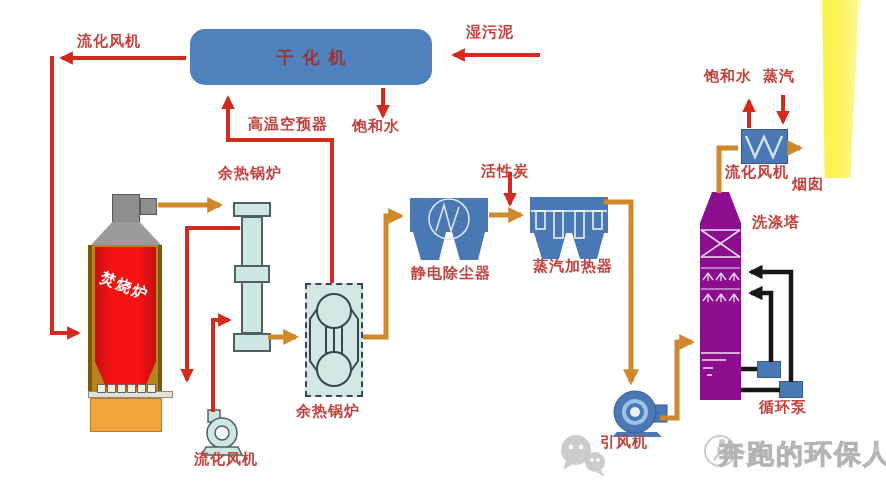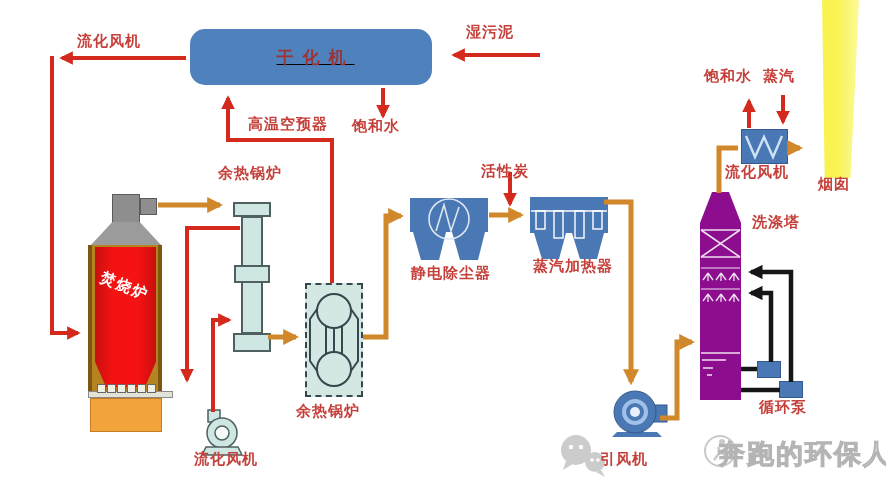--- a/index.html
+++ b/index.html
@@ -3,21 +3,21 @@
 <meta charset="utf-8">
 <style>
   html,body{margin:0;padding:0;background:#fff;}
   #stage{position:relative;width:886px;height:482px;background:#ffffff;overflow:hidden;
          font-family:"Liberation Sans","DejaVu Sans",sans-serif;}
   .abs{position:absolute;}
   .lbl{position:absolute;color:#c5403a;font-weight:bold;font-size:15px;line-height:1.1;
        white-space:nowrap;z-index:7;letter-spacing:1px;}
   .lbl-white{position:absolute;color:#ffffff;font-weight:bold;font-size:15px;white-space:nowrap;
        z-index:3;letter-spacing:2px;transform:rotate(22deg);}
-  .eq{position:absolute;box-sizing:border-box;z-index:2;text-decoration:underline;}
+  .eq{position:absolute;box-sizing:border-box;z-index:2;}
   
   .dryer{left:190px;top:29px;width:242px;height:56px;background:#4f81bd;border-radius:15px;
          display:flex;align-items:center;justify-content:center;}
   .dryer-text{color:#9c3434;font-weight:bold;font-size:17px;letter-spacing:9px;text-indent:9px;}
   
   .inc-cap{left:112px;top:194px;width:28px;height:29px;background:#8e8e8e;border:1px solid #5a5a5a;}
   .inc-side{left:140px;top:198px;width:17px;height:17px;background:#8e8e8e;border:1px solid #5a5a5a;}
   .inc-trap{left:90px;top:222px;width:72px;height:24px;background:#9b9b9b;
             clip-path:polygon(31% 0,69% 0,100% 100%,0 100%);}
   .inc-vessel{left:88px;top:245px;width:74px;height:147px;background:#b5831f;
@@ -208,23 +208,23 @@
   <div class="lbl" style="left:352px;top:118px">饱和水</div>
   <div class="lbl" style="left:218px;top:165px">余热锅炉</div>
   <div class="lbl" style="left:296px;top:403px">余热锅炉</div>
   <div class="lbl" style="left:194px;top:451px">流化风机</div>
   <div class="lbl" style="left:481px;top:163px">活性炭</div>
   <div class="lbl" style="left:411px;top:265px">静电除尘器</div>
   <div class="lbl" style="left:533px;top:258px">蒸汽加热器</div>
   <div class="lbl" style="left:704px;top:68px">饱和水</div>
   <div class="lbl" style="left:763px;top:68px">蒸汽</div>
   <div class="lbl" style="left:725px;top:164px">流化风机</div>
-  <div class="lbl" style="left:818px;top:176px">烟囱</div>
+  <div class="lbl" style="left:792px;top:176px">烟囱</div>
   <div class="lbl" style="left:752px;top:214px">洗涤塔</div>
-  <div class="lbl" style="left:600px;top:451px">引风机</div>
+  <div class="lbl" style="left:600px;top:434px">引风机</div>
   <div class="lbl" style="left:759px;top:399px">循环泵</div>
 
   <div class="wm" style="left:556px;top:428px;width:330px;height:54px">
     <svg class="abs" style="left:0;top:4px" width="54" height="48">
       <circle cx="20" cy="18" r="15" fill="#c4c4c4"></circle>
       <path d="M10,29 L7,38 L17,32 Z" fill="#c4c4c4"></path>
       <circle cx="15" cy="15" r="2.2" fill="#fff"></circle>
       <circle cx="25" cy="15" r="2.2" fill="#fff"></circle>
       <circle cx="39" cy="30" r="10" fill="#c4c4c4"></circle>
       <path d="M45,38 L49,45 L40,40 Z" fill="#c4c4c4"></path>

